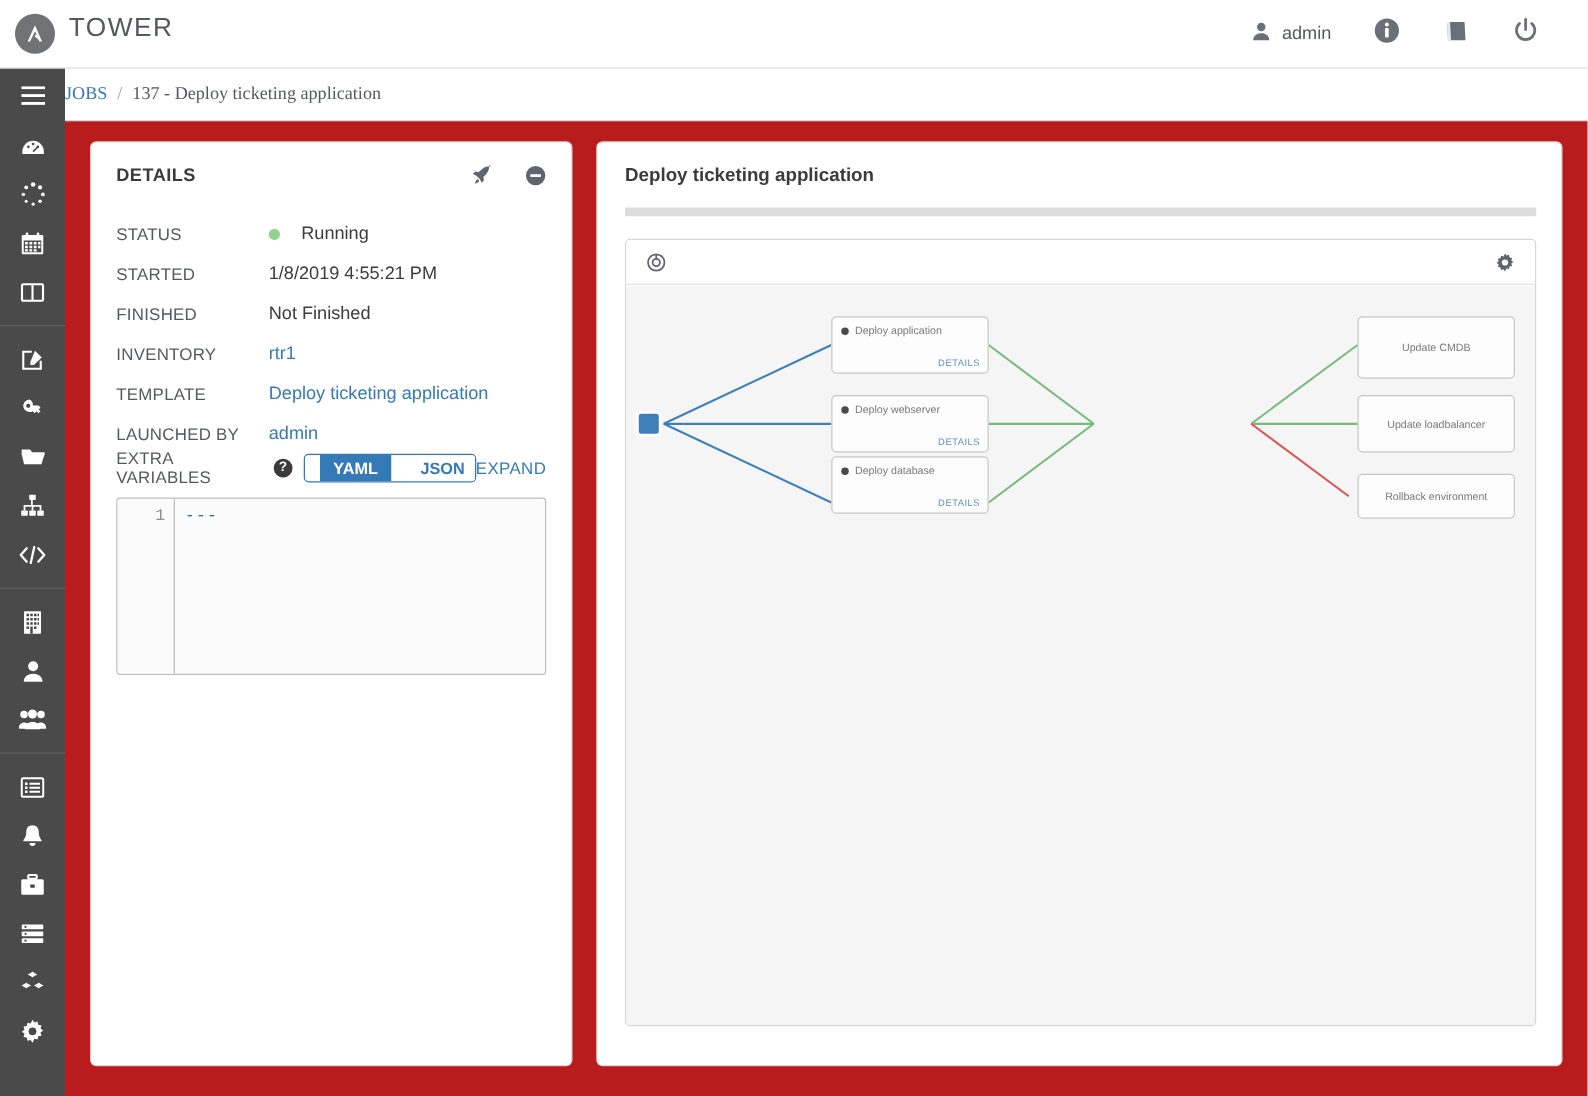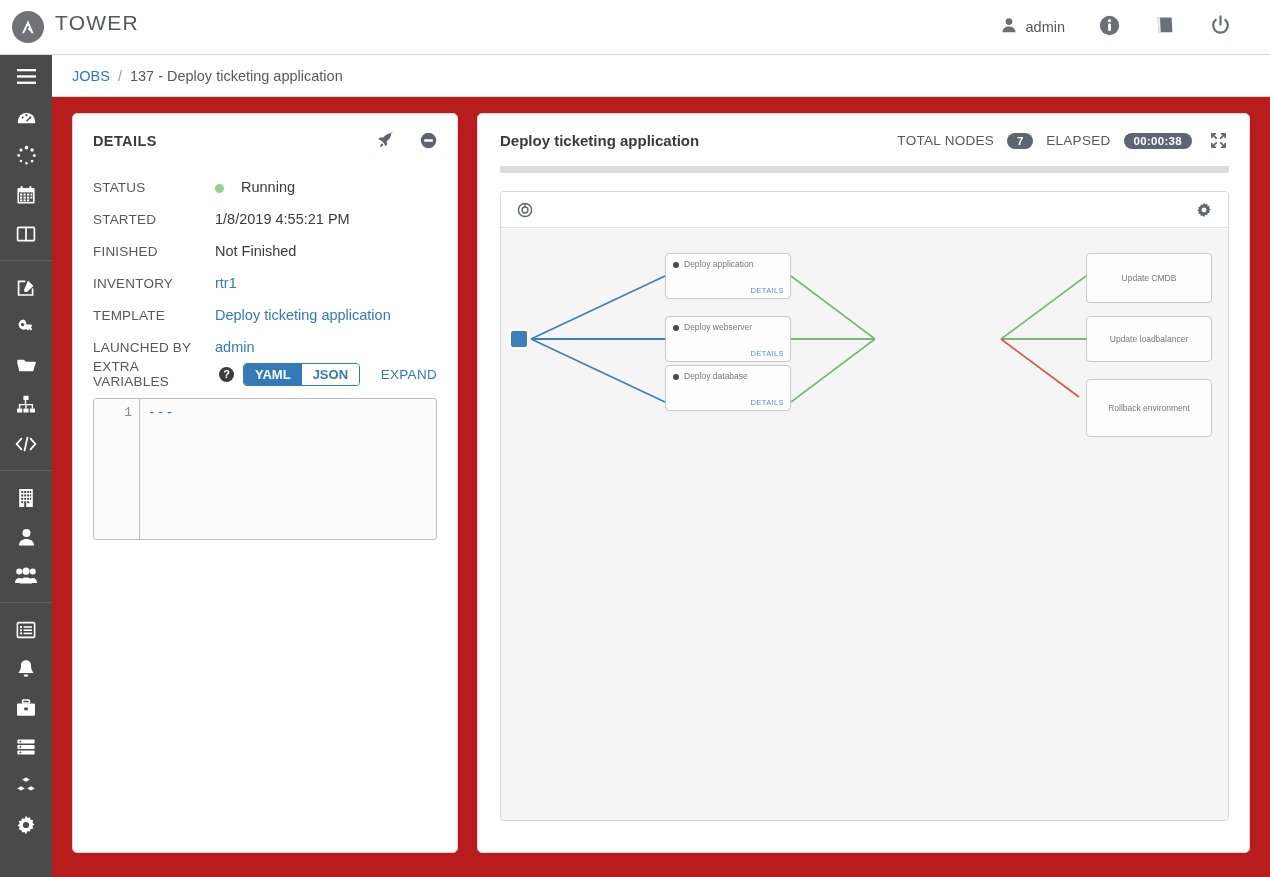--- a/index.html
+++ b/index.html
@@ -59,22 +59,23 @@
   .side-sep {
     width: 52px; height: 1px; background: #606060; margin: 7px 0 7px 0;
   }
   .side-item svg { display: block; }
 
   
   .crumbbar {
     position: absolute; top: 55px; left: 52px;
     width: 1218px; height: 42px;
     background: #ffffff; border-bottom: 1px solid #d7d7d7;
-    display: flex; align-items: center; padding-left: 20px;
+    display: flex; align-items: center; 
     font-size: 14.5px;
+    font-family: Liberation Serif, serif;
   }
   .crumb-link { color: #337ab7; cursor: pointer; }
   .crumb-sep { color: #9a9a9a; margin: 0 8px; }
   .crumb-cur { color: #55585c; }
 
   
   .content {
     position: absolute; top: 97px; left: 52px;
     width: 1218px; height: 780px; background: #b91c1c;
   }
@@ -112,21 +113,21 @@
     width: 15px; height: 15px; border-radius: 50%; background: #3b3b3b;
     color: #fff; font-size: 11px; font-weight: bold;
     display: flex; align-items: center; justify-content: center;
     margin-left: 4px; cursor: pointer;
   }
   .toggle {
     display: flex; margin-left: 9px; border-radius: 4px; overflow: hidden;
     border: 1px solid #337ab7;
   }
   .toggle div {
-    padding: 3px 11px; font-size: 13px; cursor: pointer; font-weight: bold;
+    padding: 3px 11px; font-size: 13px; cursor: pointer; font-weight: bold; margin-left: 12px;
   }
   .toggle .on { background: #337ab7; color: #ffffff; }
   .toggle .off { background: #ffffff; color: #337ab7; }
   .expand-link {
     margin-left: auto; color: #337ab7; font-size: 13.5px; cursor: pointer;
     letter-spacing: .3px;
   }
 
   .editor {
     margin-top: 7px; width: 344px; height: 142px;
@@ -520,34 +521,20 @@
 
     <div class="editor">
       <div class="gutter">1</div>
       <div class="code">---</div>
     </div>
   </div>
 
   <div class="wf-card">
     <div class="wf-head">
       <div class="wf-title">Deploy ticketing application</div>
-      <div class="wf-meta">
-        <span class="wf-meta-label">TOTAL NODES</span>
-        <span class="pill">7</span>
-        <span class="wf-meta-label">ELAPSED</span>
-        <span class="pill wide">00:00:38</span>
-        <span class="wf-expand">
-          <svg width="17" height="17" viewBox="0 0 18 18" fill="none" stroke="#5f6570" stroke-width="1.9" stroke-linecap="round">
-            <path d="M2 2 L6.6 6.6 M2 2 L2 5.6 M2 2 L5.6 2"></path>
-            <path d="M16 2 L11.4 6.6 M16 2 L16 5.6 M16 2 L12.4 2"></path>
-            <path d="M2 16 L6.6 11.4 M2 16 L2 12.4 M2 16 L5.6 16"></path>
-            <path d="M16 16 L11.4 11.4 M16 16 L16 12.4 M16 16 L12.4 16"></path>
-          </svg>
-        </span>
-      </div>
     </div>
 
     <div class="progress-track"></div>
 
     <div class="graph-box">
       <div class="graph-toolbar">
         <span class="tool">
           <svg width="16" height="16" viewBox="0 0 18 18" fill="none" stroke="#5f6570" stroke-width="1.6">
             <circle cx="9" cy="9" r="7.4"></circle>
             <circle cx="9" cy="9" r="3.3"></circle>
@@ -600,19 +587,19 @@
 
 
         <div class="wf-node centered" style="left:585px; top:24px; width:126px; height:50px;">
           <span class="ncenter">Update CMDB</span>
         </div>
 
         <div class="wf-node centered" style="left:585px; top:87px; width:126px; height:46px;">
           <span class="ncenter">Update loadbalancer</span>
         </div>
 
-        <div class="wf-node centered" style="left:585px; top:150px; width:126px; height:58px;">
+        <div class="wf-node centered" style="left:585px; top:150px; width:126px; height:36px;">
           <span class="ncenter">Rollback environment</span>
         </div>
       </div>
     </div>
   </div>
 </div>
 
 </body></html>

